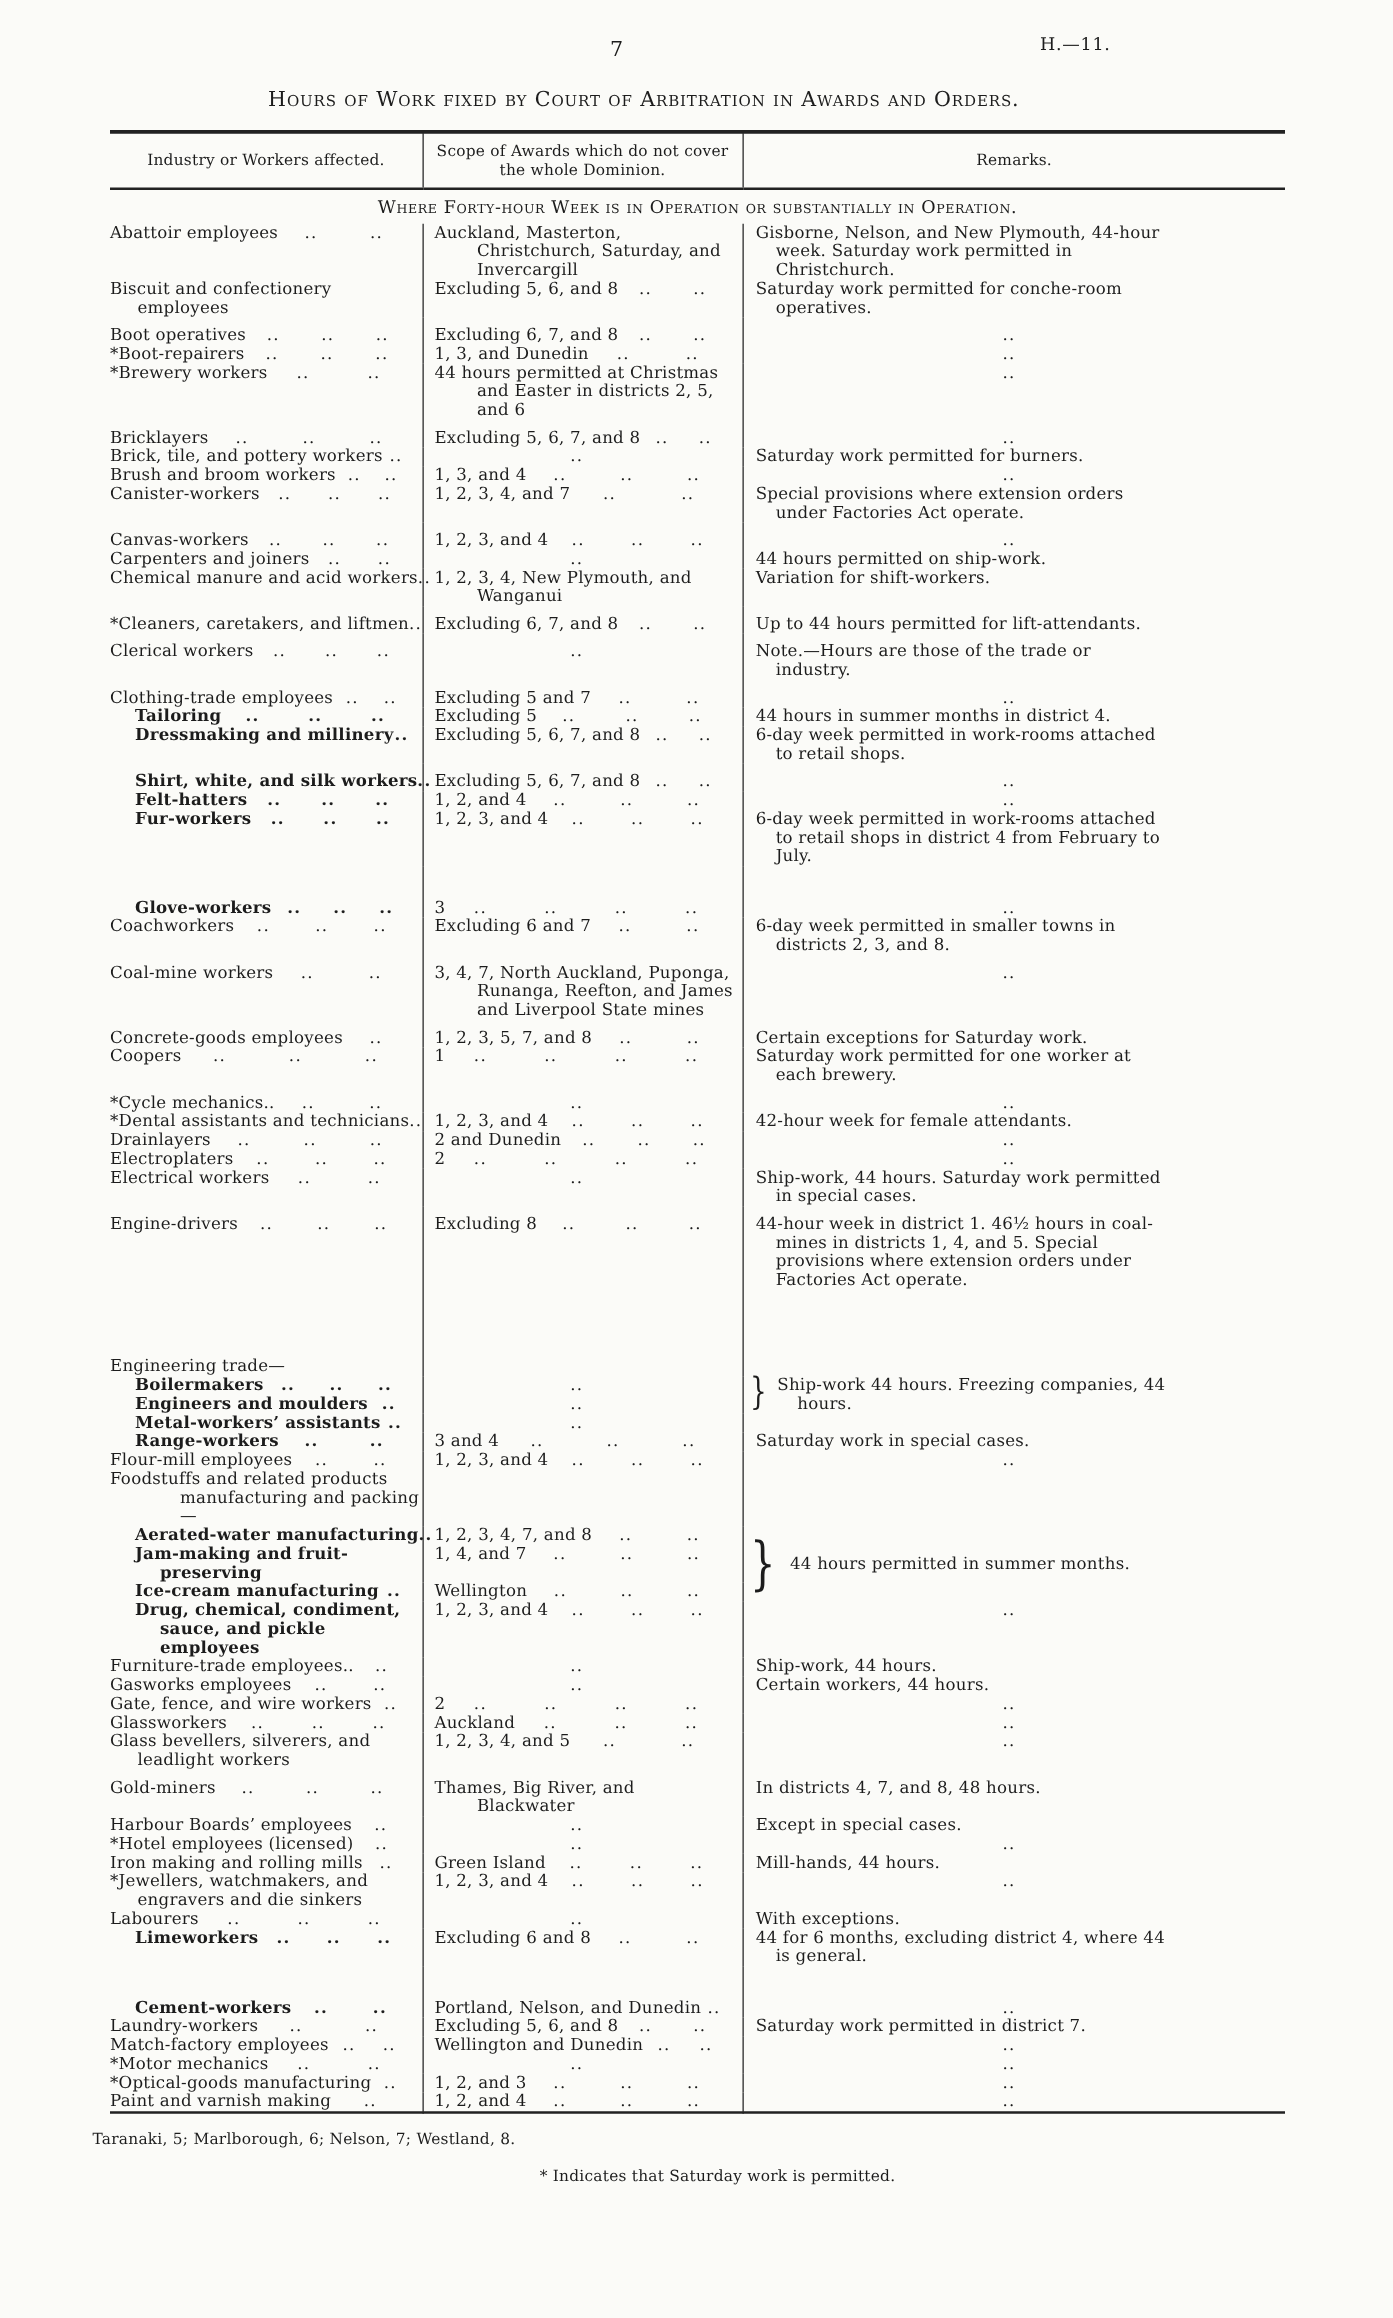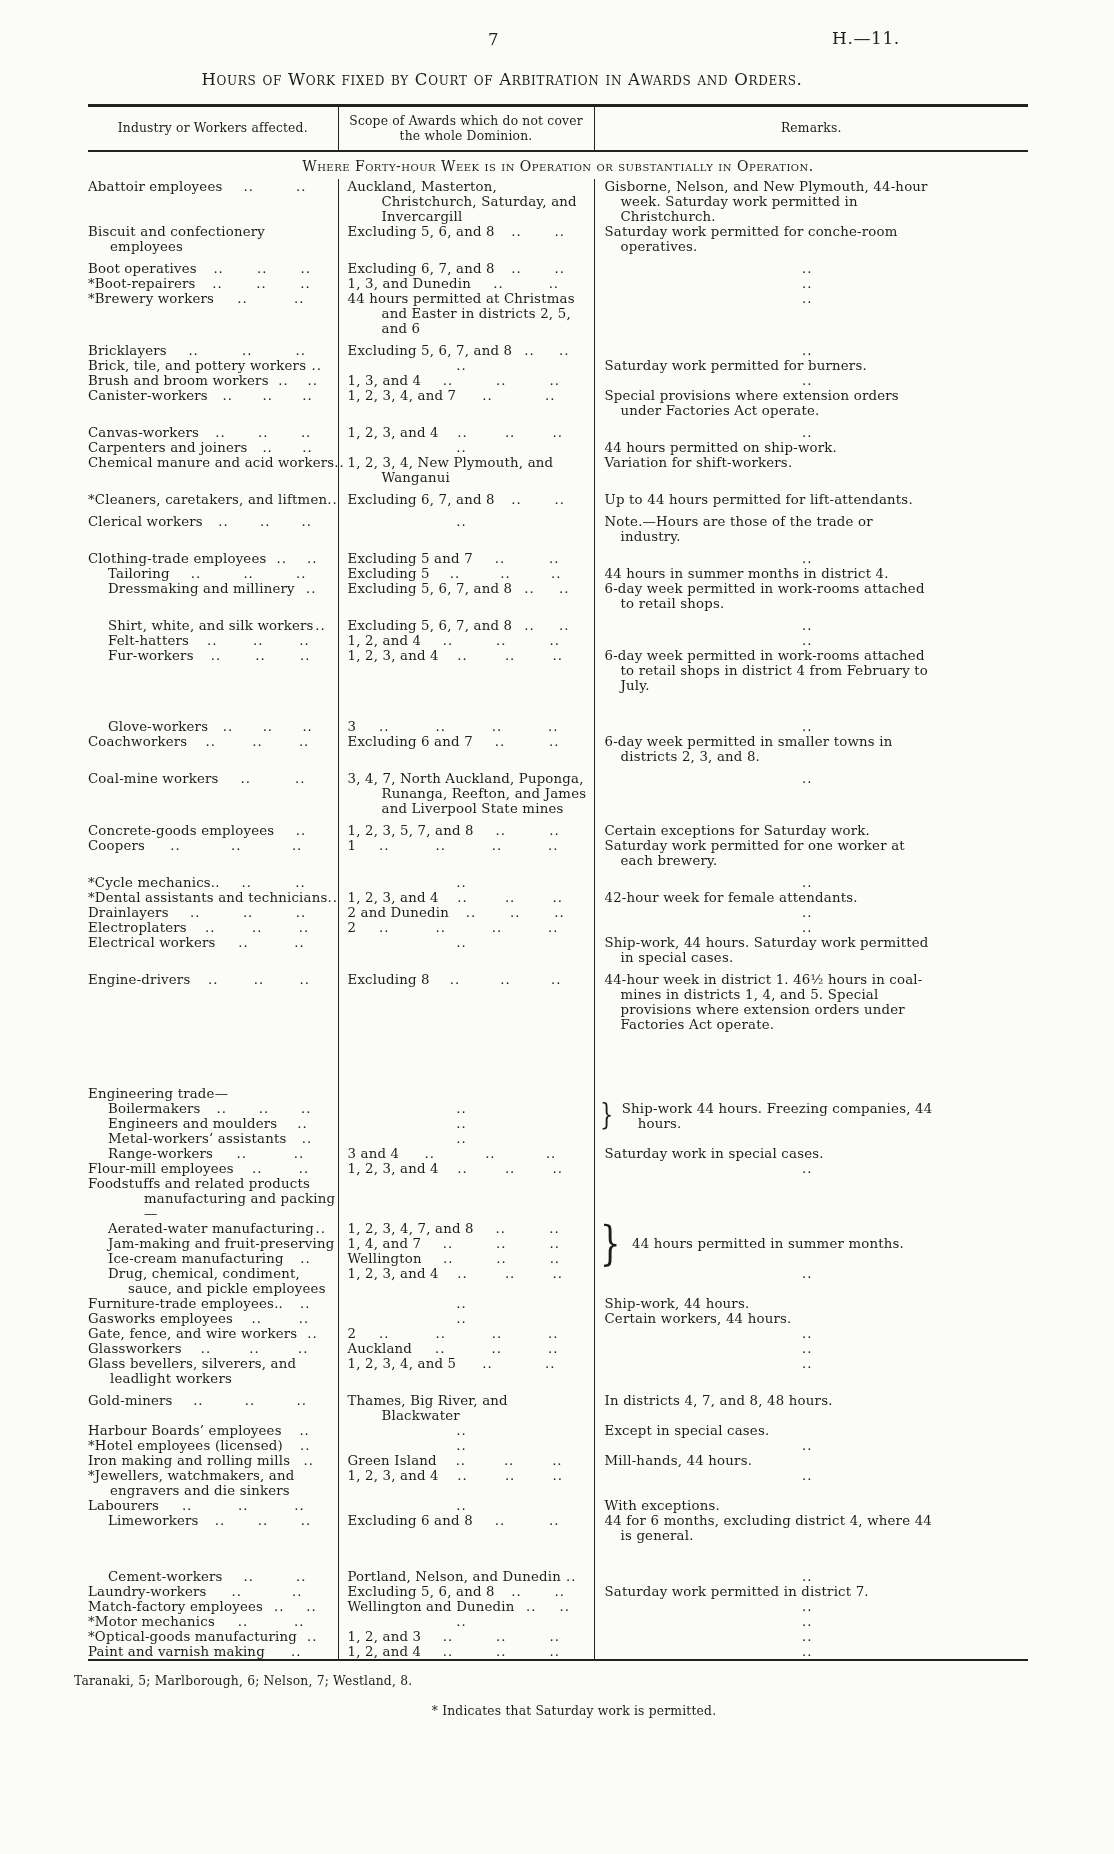--- a/index.html
+++ b/index.html
@@ -4,23 +4,23 @@
 <style>
   html,body{margin:0;padding:0;}
   body{
     width:1114px;height:1854px;overflow:hidden;position:relative;
     background:#fbfbf8;color:#1c1c1c;
     font-family:"DejaVu Serif","Liberation Serif",serif;
     letter-spacing:0.2px;
   }
   .pagehead{position:relative;height:104px;}
   .pagenum{position:absolute;top:30px;left:488px;font-size:16.5px;}
-  .pageref{position:absolute;top:28px;left:832px;font-size:17px;letter-spacing:0.6px;}
+  .pageref{position:absolute;top:28px;left:832px;font-size:14px;letter-spacing:0.6px;}
   .doc-title{
-    position:absolute;top:70px;left:57px;width:890px;text-align:center;
+    position:absolute;top:70px;left:70px;width:890px;text-align:center;
     font-variant:small-caps;font-size:16.5px;letter-spacing:0.7px;
   }
   table.awards{
     margin-left:88px;width:940px;border-collapse:collapse;table-layout:fixed;
     border-top:3px solid #222;border-bottom:2px solid #222;
     font-size:13.3px;line-height:15px;
   }
   col.w1{width:250px;} col.w2{width:256px;} col.w3{width:434px;}
   thead th{
     font-weight:normal;font-size:12.3px;line-height:14.5px;
@@ -34,21 +34,21 @@
   td.section{
     text-align:center;font-variant:small-caps;font-size:14px;letter-spacing:0.5px;
     padding:7px 0 5px 0;
   }
   tr.g1 > td{padding-top:7px;}
   tr.g2 > td{padding-top:26px;}
   tr.g3 > td{padding-top:54px;}
   .flexline{display:flex;align-items:baseline;padding-right:8px;}
   .flexline .nm{white-space:nowrap;}
   .dg{flex:1 1 0;text-align:center;min-width:8px;letter-spacing:1px;}
-  .ind1{margin-left:20px;}
+  .ind1{margin-left:20px;font-weight:bold;}
   .ihang{padding-left:22px;text-indent:-22px;}
   .ihang.ind1{margin-left:0;padding-left:40px;text-indent:-20px;}
   .ghang{padding-left:56px;text-indent:-56px;}
   .shang{padding-left:34px;text-indent:-34px;}
   .rtext{display:block;padding-left:16px;text-indent:-16px;max-width:312px;}
   .cdots{text-align:center;padding-right:14px;letter-spacing:1px;}
   .bracewrap{display:flex;align-items:flex-start;}
   .vmid{vertical-align:middle;}
   .vmid .bracewrap{align-items:center;}
   .brace{

